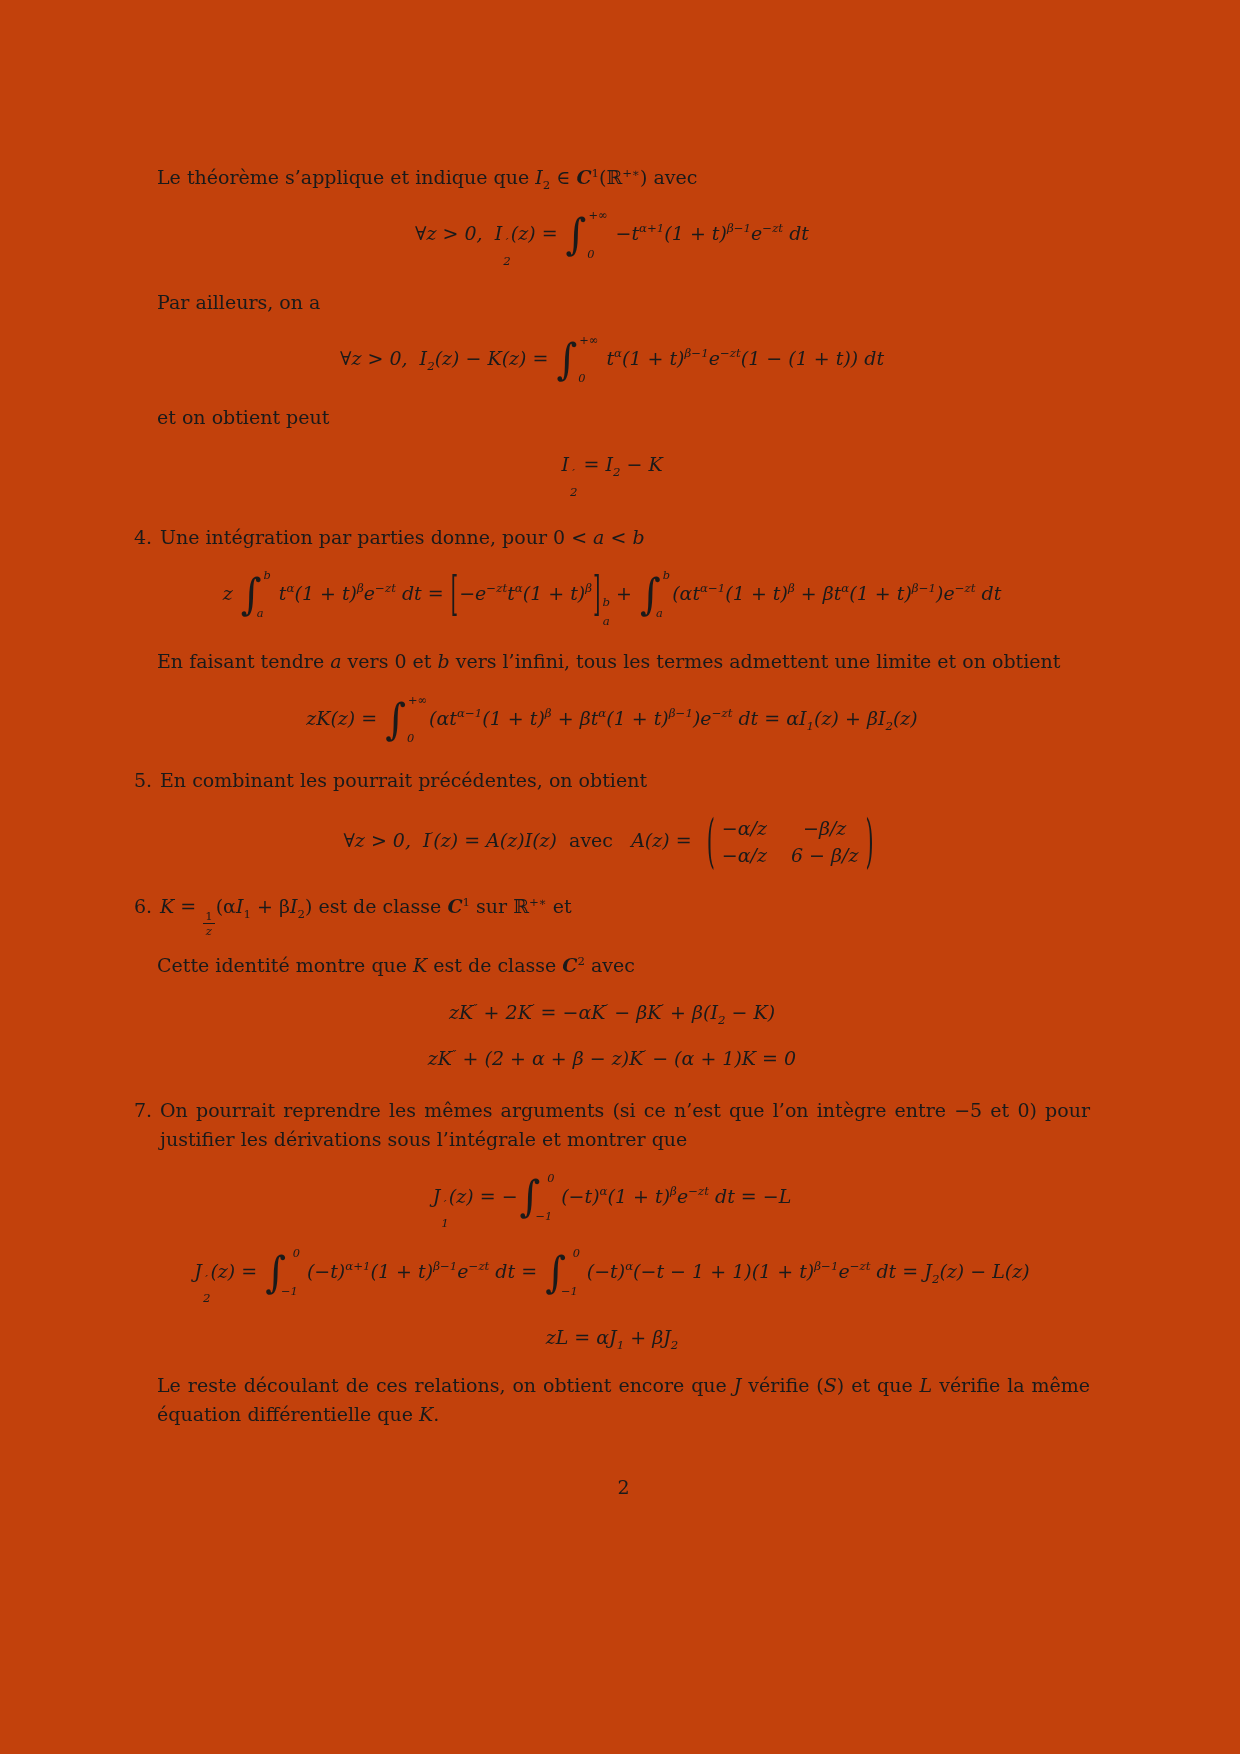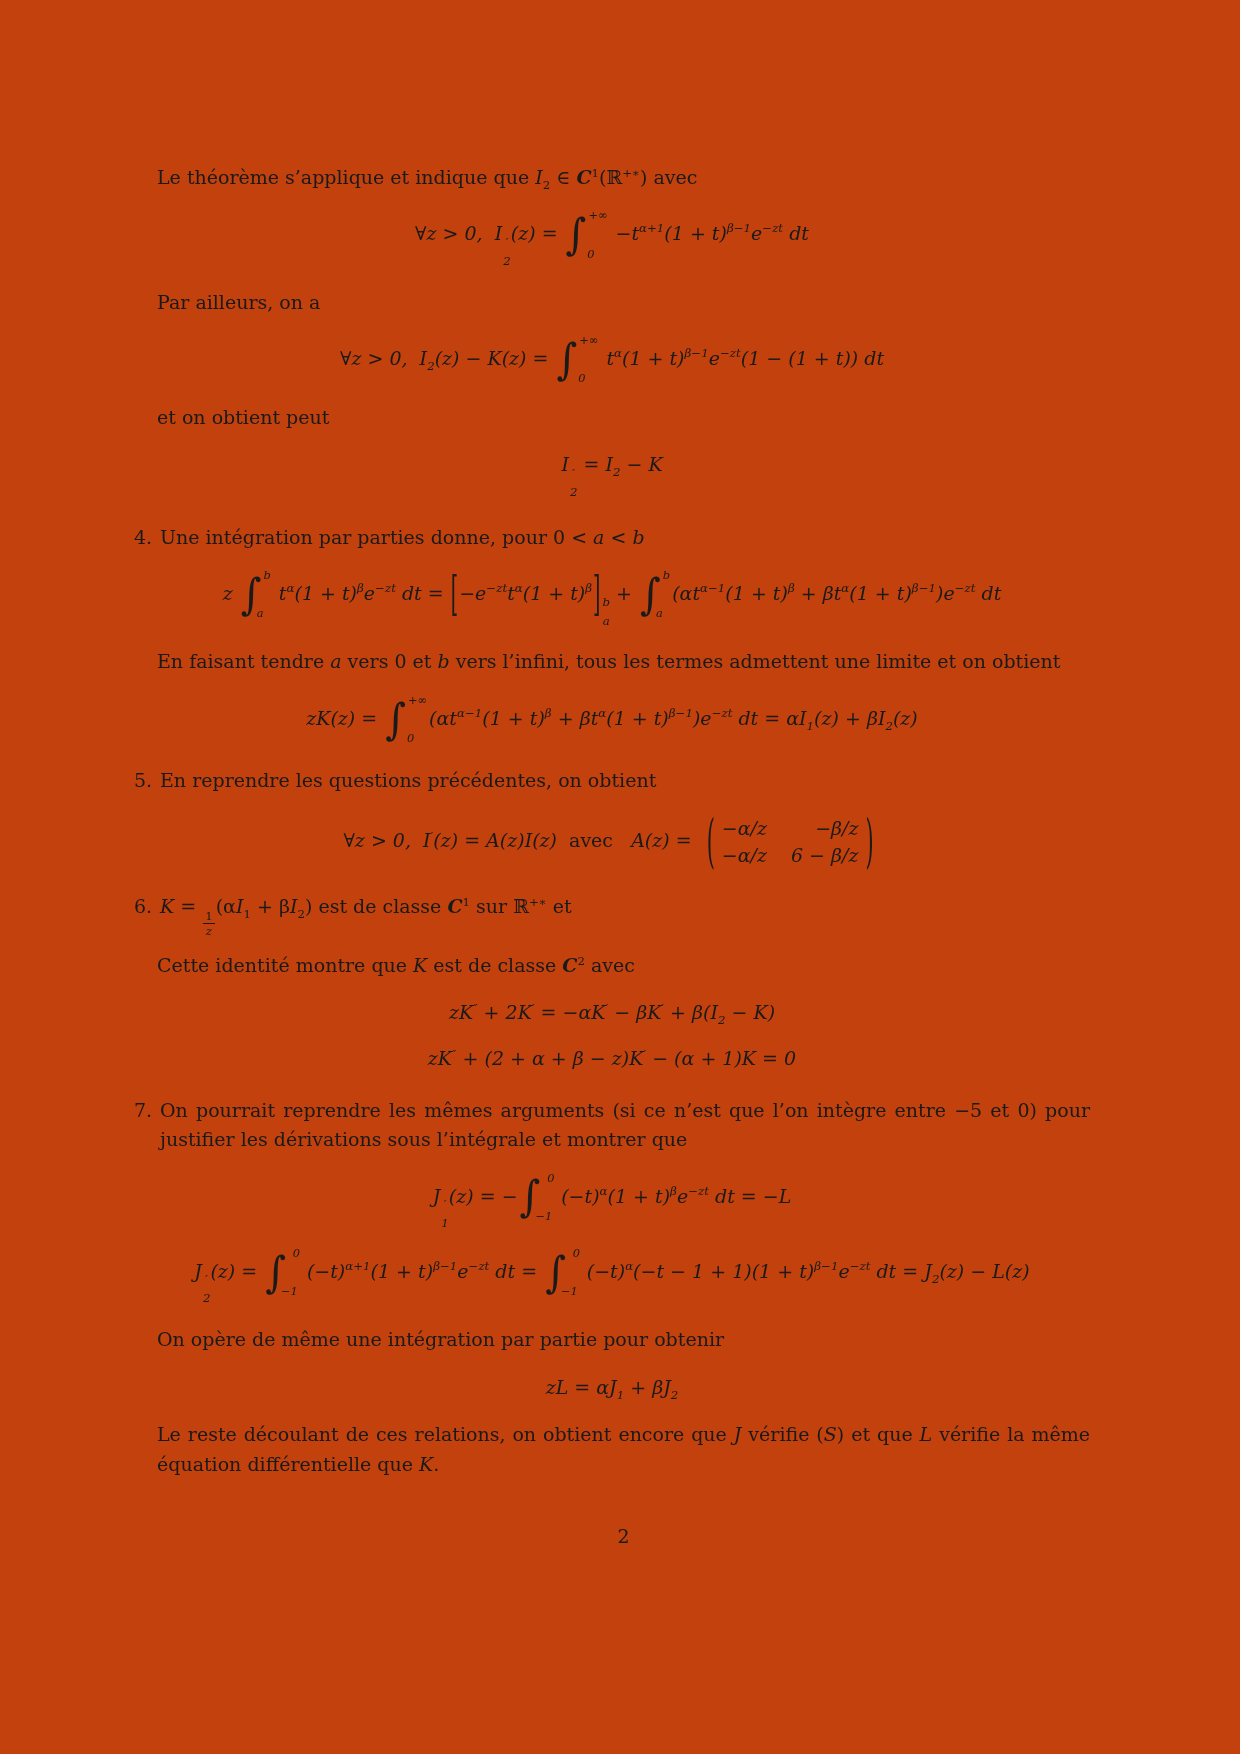--- a/index.html
+++ b/index.html
@@ -33,21 +33,21 @@
   .fr{display:inline-flex;flex-direction:column;vertical-align:-0.55em;font-size:0.62em;
       line-height:1.2;text-align:center;margin:0 1px}
   .fn{border-bottom:1.2px solid currentColor;padding:0 2px;font-style:normal}
   .fd{font-style:italic}
   .up{font-style:normal}
   .cal{font-style:italic;font-weight:600}
   
   .mat{display:inline-flex;align-items:center;margin-left:8px;vertical-align:middle}
   .pbig{display:inline-block;transform:scaleY(2.8);font-size:1.1em;font-style:normal;margin:0 7px}
   .mcells{display:inline-grid;grid-template-columns:auto auto;column-gap:24px;row-gap:1px;
-          text-align:right;line-height:1.35;font-style:italic}
+          text-align:center;line-height:1.35;font-style:italic}
   .pagenum{margin-top:46px;text-align:center;padding-left:23px}
 </style>
 </head>
 <body>
 
 <div class="page" style="color: rgb(26, 26, 26); background: #c2410c;">
   <div class="content">
 
     <div class="para">Le théorème s’applique et indique que <i>I</i><sub>2</sub> ∈ <span class="cal">C</span><sup>1</sup>(ℝ<sup>+∗</sup>) avec</div>
 
@@ -106,21 +106,21 @@
     <div class="disp mathd">zK(z) = <span class="ig">
           <span class="is">∫</span>
           <span class="il">
             <span>+∞</span>
             <span>0</span>
           </span>
         </span>(αt<sup>α−1</sup>(1 + t)<sup>β</sup> + βt<sup>α</sup>(1 + t)<sup>β−1</sup>)e<sup>−zt</sup> dt = αI<sub>1</sub>(z) + βI<sub>2</sub>(z)</div>
 
     <div class="item">
       <span class="inum">5.</span>
-      <span class="itext">En reprendre les questions précédentes, on obtient</span>
+      <span class="itext">En combinant les pourrait précédentes, on obtient</span>
     </div>
 
     <div class="disp">
       <span class="mathd">∀z &gt; 0,&nbsp; I<sup>′</sup>(z) = A(z)I(z)&nbsp;&nbsp;<span class="up">avec</span>&nbsp;&nbsp; A(z) =</span><span class="mat">
         <span class="pbig">(</span>
         <span class="mcells">
           <span>−α/z</span>
           <span>−β/z</span>
           <span>−α/z</span>
           <span>6 − β/z</span>
@@ -171,21 +171,20 @@
             <span>−1</span>
           </span>
         </span>(−t)<sup>α+1</sup>(1 + t)<sup>β−1</sup>e<sup>−zt</sup> dt = <span class="ig">
           <span class="is">∫</span>
           <span class="il">
             <span>0</span>
             <span>−1</span>
           </span>
         </span>(−t)<sup>α</sup>(−t − 1 + 1)(1 + t)<sup>β−1</sup>e<sup>−zt</sup> dt = J<sub>2</sub>(z) − L(z)</div>
 
-    <div class="para">On opère de même une intégration par partie pour obtenir</div>
 
     <div class="disp mathd">zL = αJ<sub>1</sub> + βJ<sub>2</sub></div>
 
     <div class="para">Le reste découlant de ces relations, on obtient encore que <i>J</i> vérifie (<i>S</i>) et que <i>L</i> vérifie la même équation différentielle que <i>K</i>.</div>
 
     <div class="pagenum">2</div>
 
   </div>
 </div>
 

